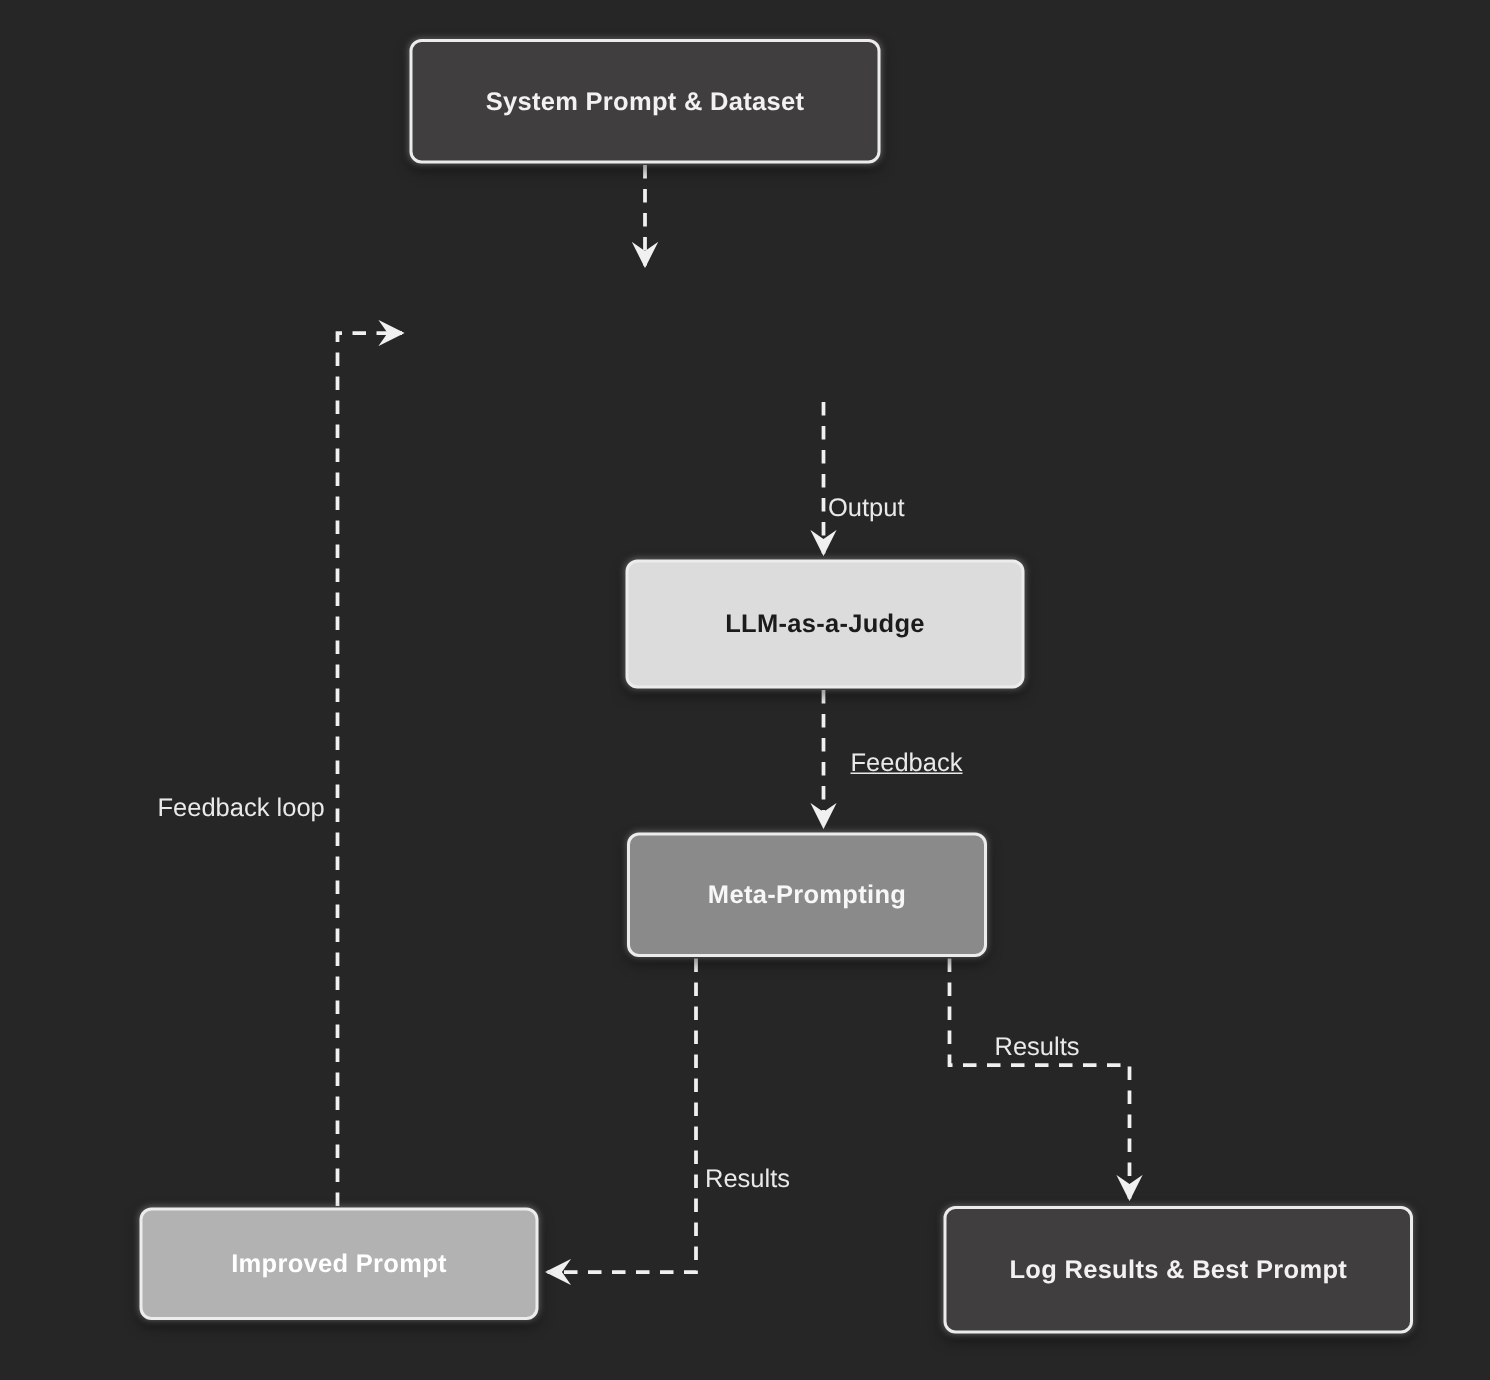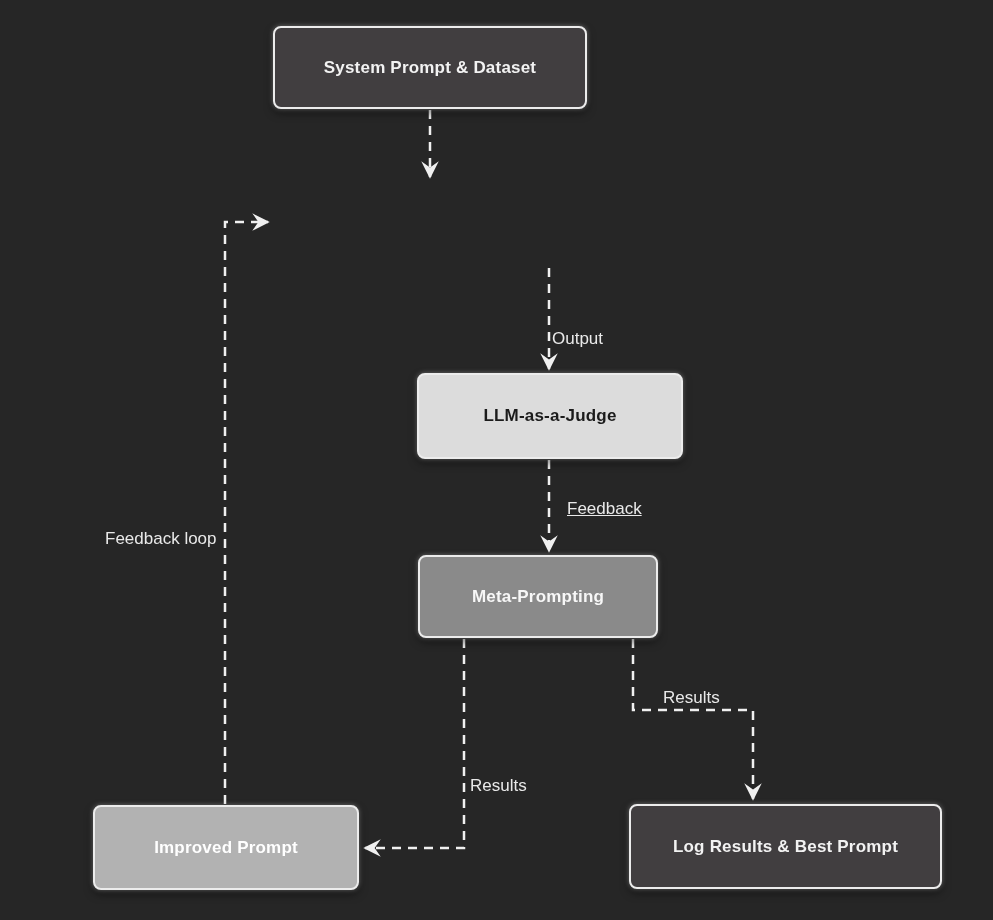--- a/index.html
+++ b/index.html
@@ -80,21 +80,21 @@
 
 
   <div class="node node--light" style="left:417px; top:373px; width:266px; height:86px;">
     <span>LLM-as-a-Judge</span>
   </div>
 
   <div class="node node--gray" style="left:418px; top:555px; width:240px; height:83px;">
     <span>Meta-Prompting</span>
   </div>
 
-  <div class="node node--lightgray" style="left:93px; top:805px; width:266px; height:85px;">
+  <div class="node node--lightgray" style="left:93px; top:805px; width:266px; height:75px;">
     <span>Improved Prompt</span>
   </div>
 
   <div class="node node--dark" style="left:597px; top:804px; width:313px; height:85px;margin-left:32px;">
     <span>Log Results &amp; Best Prompt</span>
   </div>
 
   <div class="edge-label" style="left:552px; top:329px;text-align:center;">Output</div>
 
   <div class="edge-label" style="left:567px; top:499px;text-decoration:underline;">Feedback</div>

